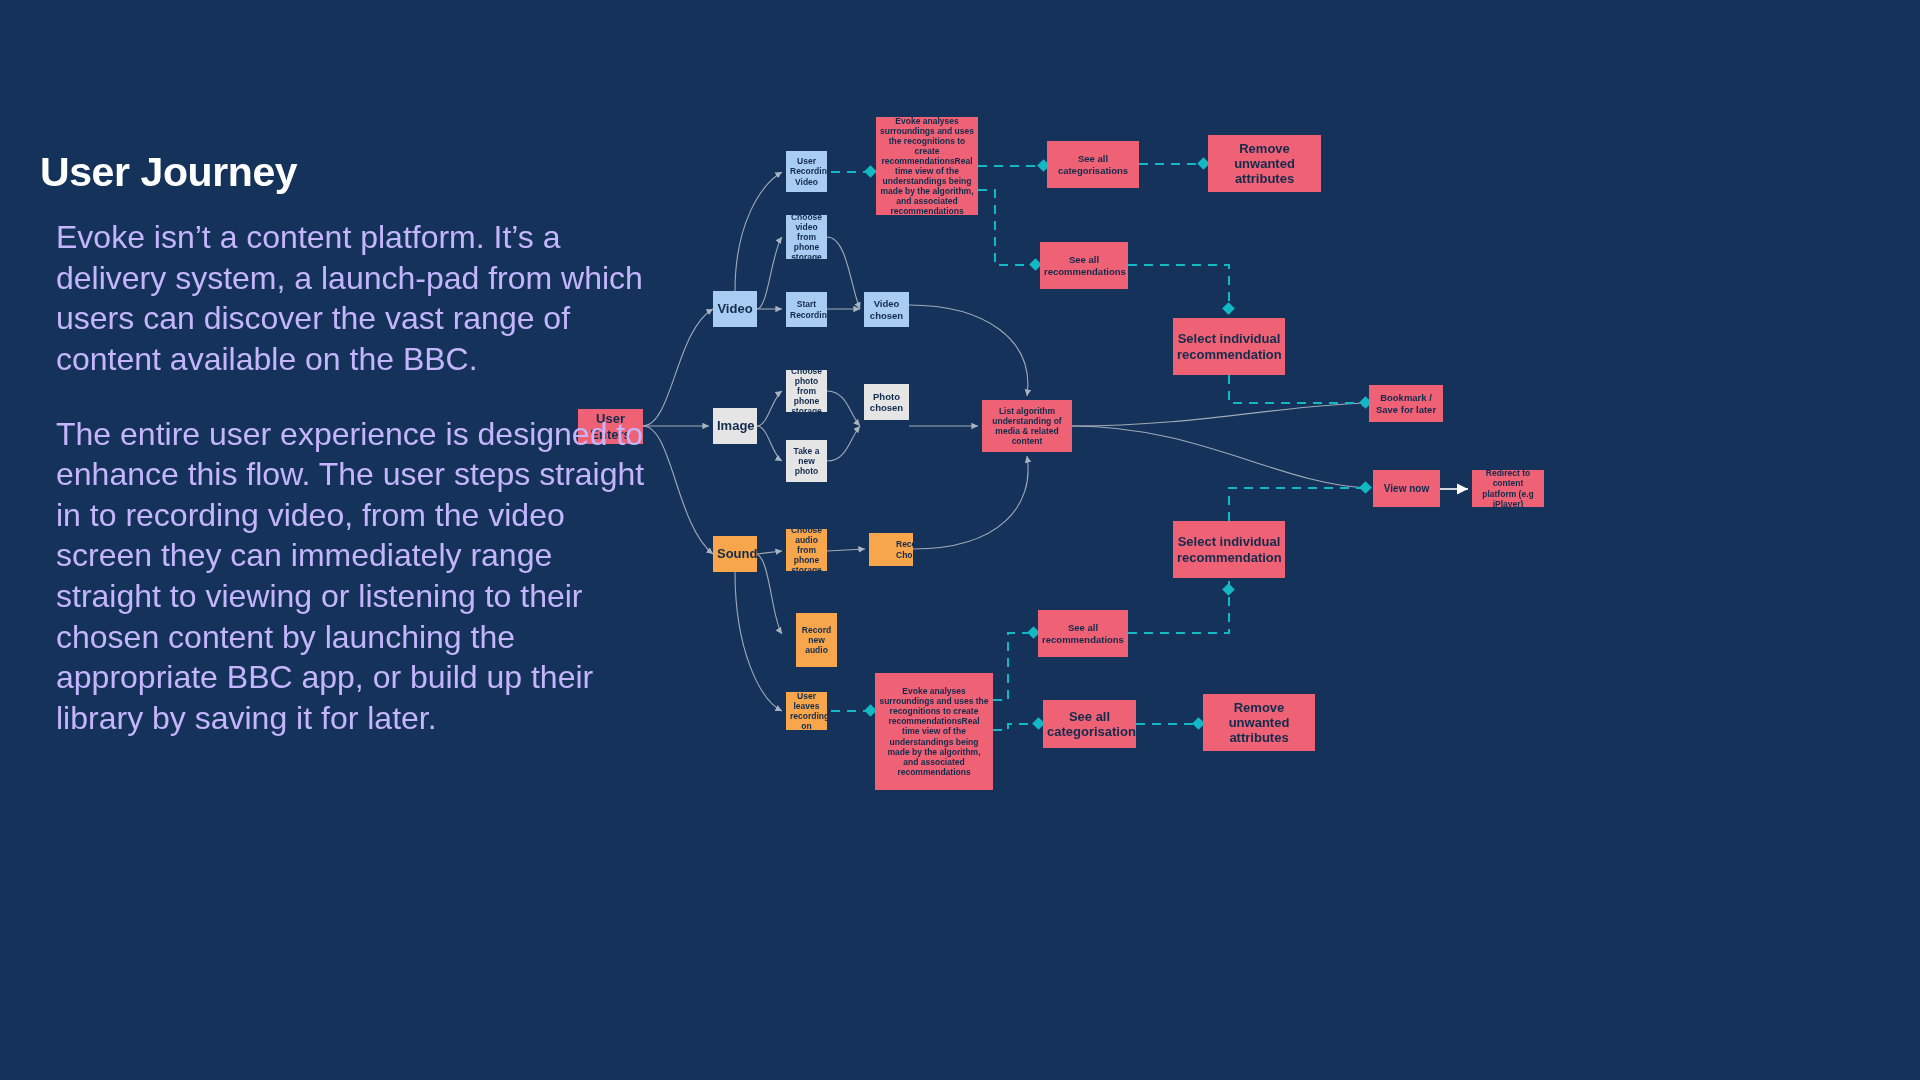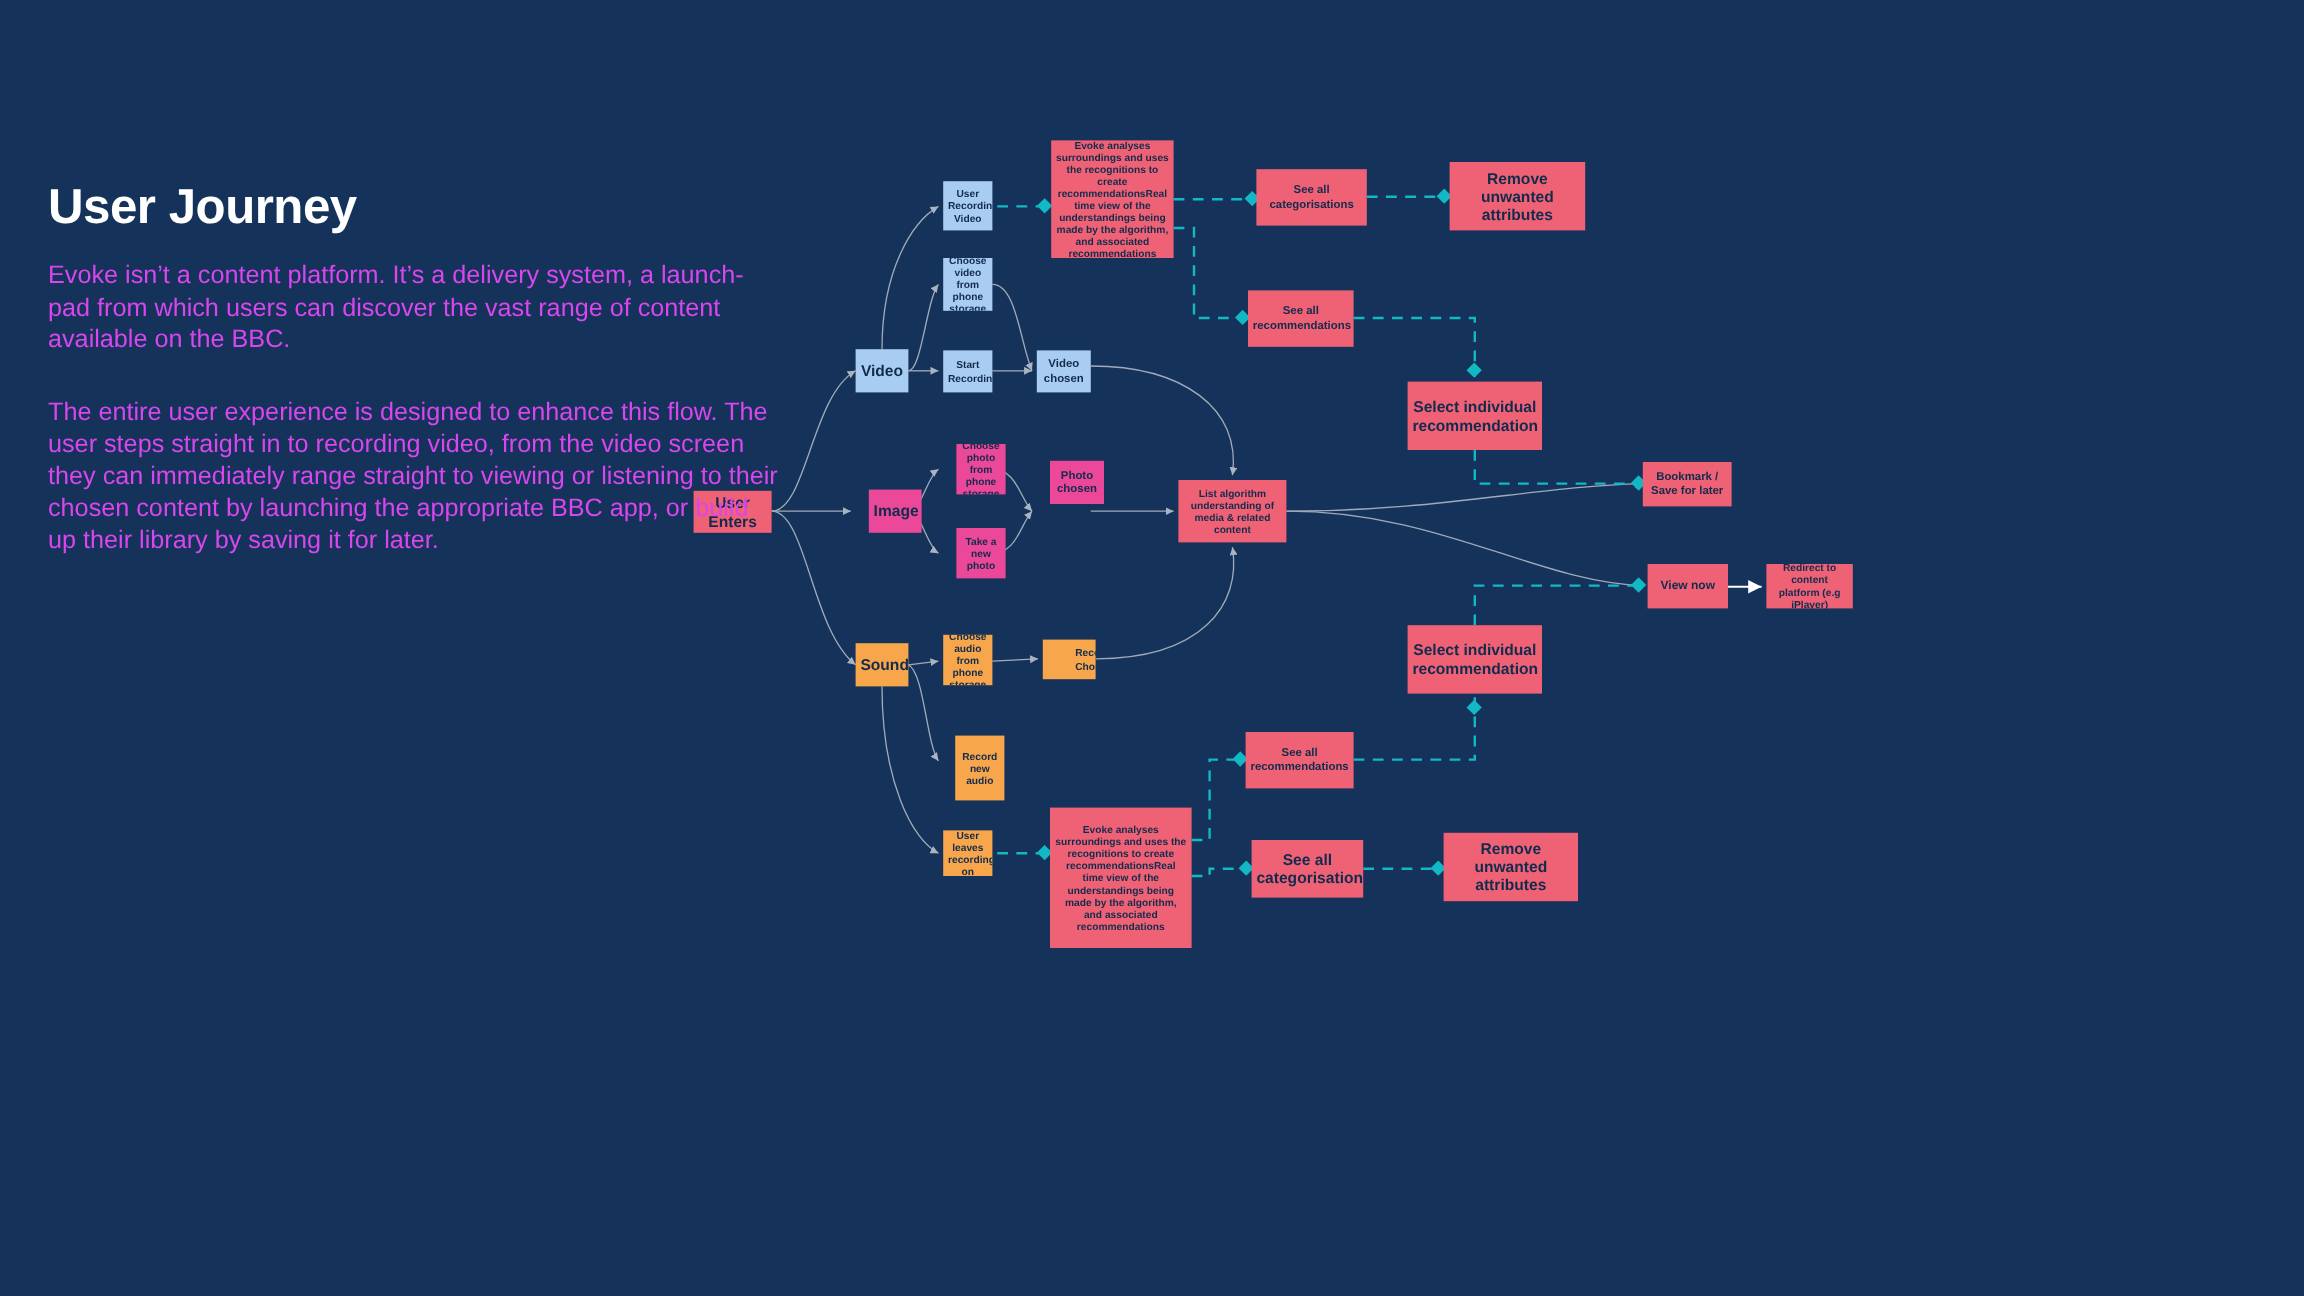--- a/index.html
+++ b/index.html
@@ -24,24 +24,24 @@
   }
   #page-title {
     color: #ffffff;
     font-size: 41px;
     font-weight: bold;
     letter-spacing: -0.4px;
     margin: 0 0 22px 0;
     line-height: 1.1;
   }
   .body-paragraph {
-    color: #d946ef;
-    font-size: 21px;
+    color: #c4b5fd;
+    font-size: 32px;
     line-height: 1.27;
-    margin: 0 0 34px 0;
+    margin: 0 0 34px 16px;
     font-weight: 400;
     max-width: 610px;
   }
   .body-paragraph:last-child { margin-bottom: 0; }
 
   
   #diagram {
     position: absolute;
     left: 0;
     top: 0;
@@ -65,21 +65,21 @@
     text-align: center;
     color: #122b4d;
     padding: 3px 4px;
     line-height: 1.18;
     overflow: hidden;
   }
   .node span { display: block; width: 100%; }
 
   .n-pink   { background: #ef6275; }
   .n-blue   { background: #a9cdf2; }
-  .n-cyan   { background: #ec4899; margin-left: 11px; }
+  .n-cyan   { background: #e5e5e5; }
   .n-orange { background: #f7a64b; }
 
   .sz-xs { font-size: 8.5px; font-weight: bold; }
   .sz-sm { font-size: 9.5px; font-weight: bold; }
   .sz-md { font-size: 13px;  font-weight: bold; }
   .sz-lg { font-size: 10px;  font-weight: bold; }
 
   .marker-diamond {
     position: absolute;
     width: 9px; height: 9px;

